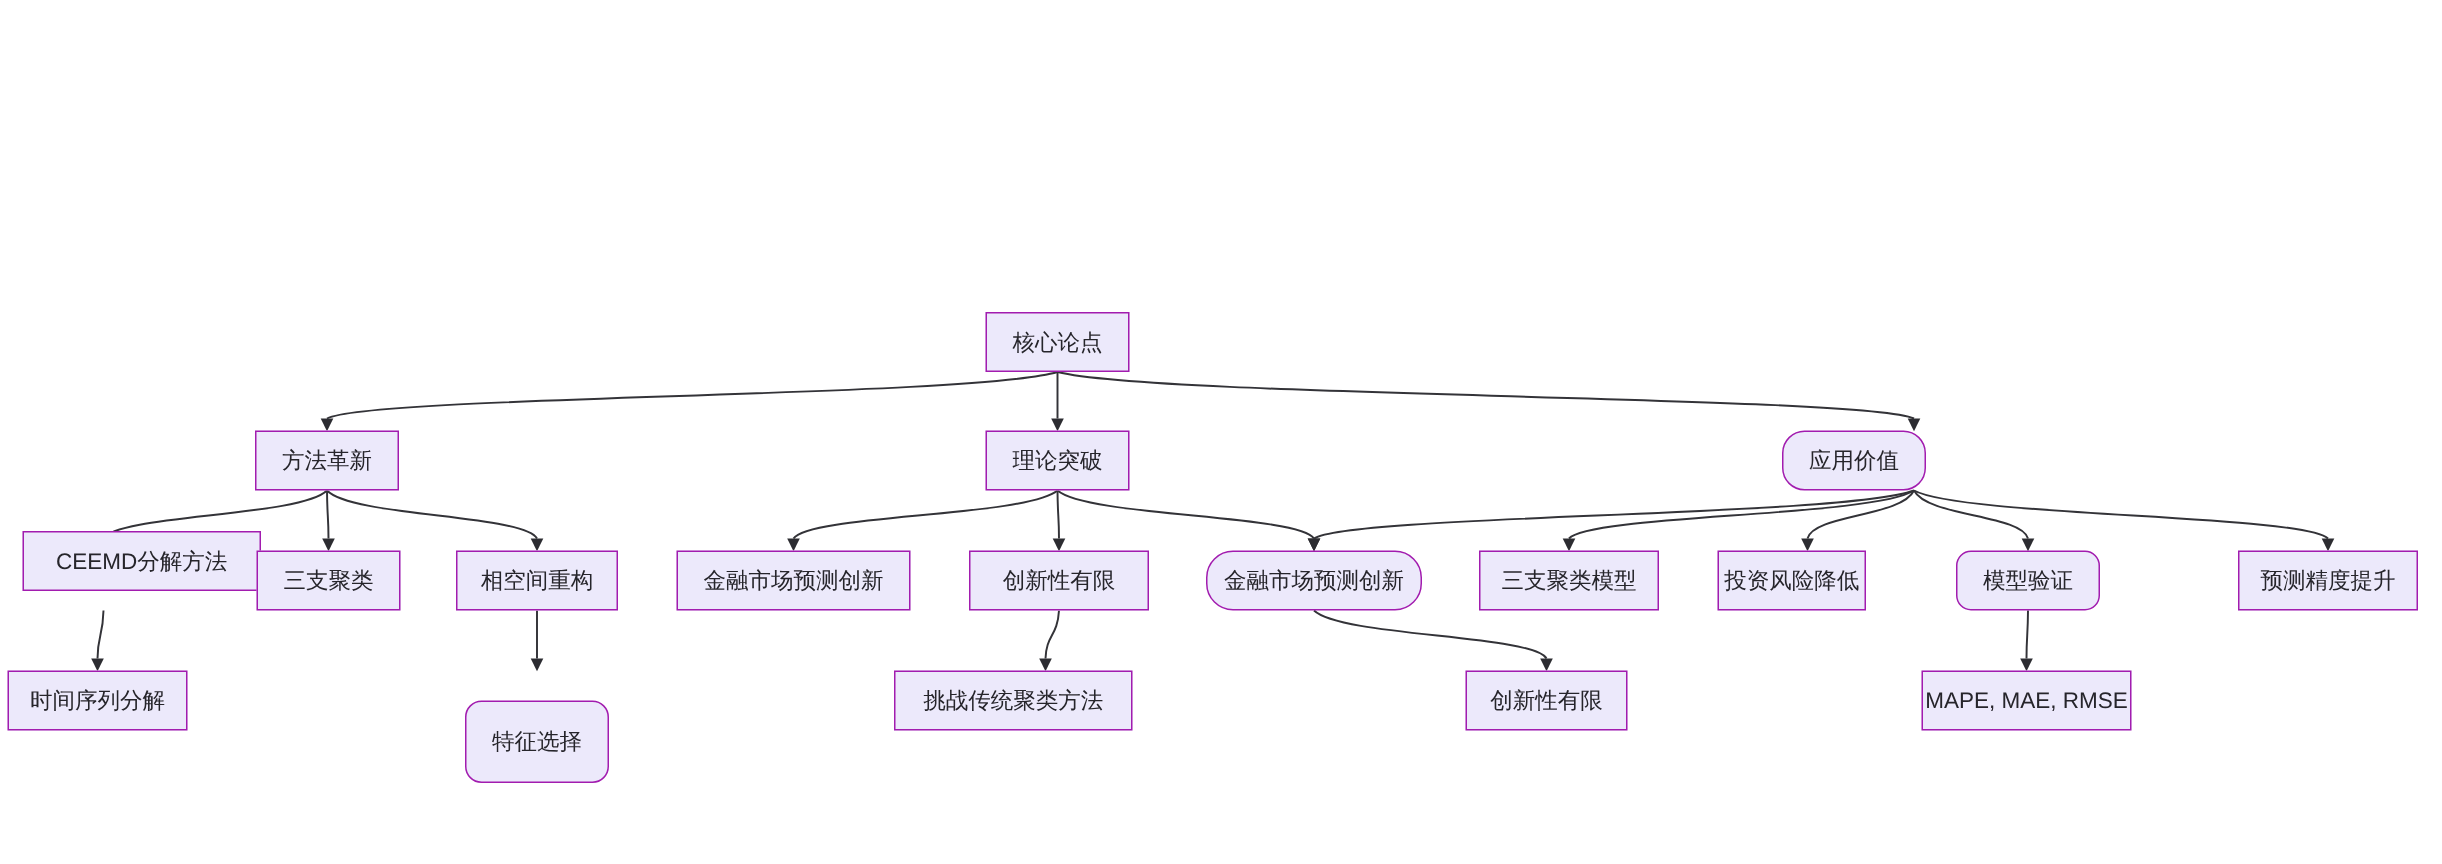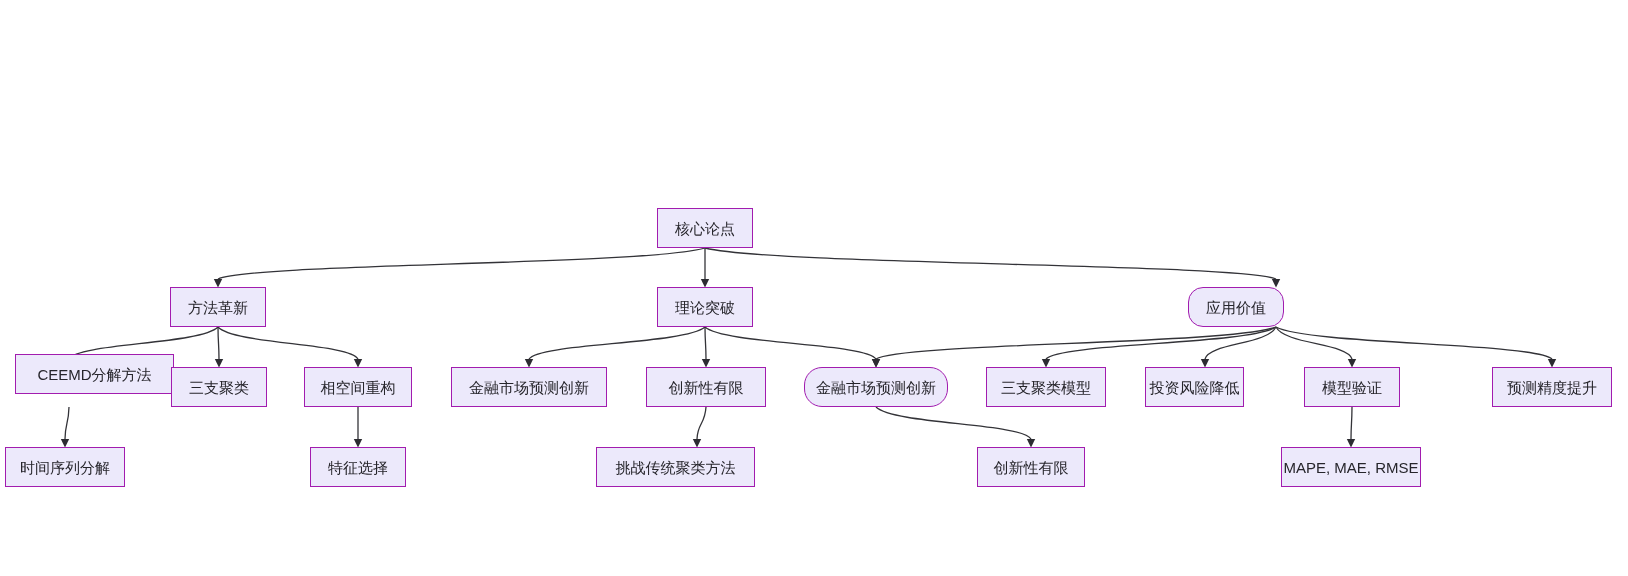--- a/index.html
+++ b/index.html
@@ -89,30 +89,30 @@
       </div>
       <div class="node" style="left: 804px; top: 367px; width: 144px; height: 40px; border-radius: 18px;">
         <span class="lbl">金融市场预测创新</span>
       </div>
       <div class="node" style="left: 986px; top: 367px; width: 120px; height: 40px;">
         <span class="lbl">三支聚类模型</span>
       </div>
       <div class="node" style="left: 1145px; top: 367px; width: 99px; height: 40px;">
         <span class="lbl">投资风险降低</span>
       </div>
-      <div class="node" style="left: 1304px; top: 367px; width: 96px; height: 40px;">
+      <div class="node" style="left: 1304px; top: 367px; width: 96px; height: 40px; border-radius: 10px;">
         <span class="lbl">模型验证</span>
       </div>
       <div class="node" style="left: 1492px; top: 367px; width: 120px; height: 40px;">
         <span class="lbl">预测精度提升</span>
       </div>
       <div class="node" style="left: 5px; top: 447px; width: 120px; height: 40px; text-align: right;">
         <span class="lbl">时间序列分解</span>
       </div>
-      <div class="node" style="left: 310px; top: 447px; width: 96px; height: 40px;">
+      <div class="node" style="left: 310px; top: 467px; width: 96px; height: 55px; border-radius: 11px;">
         <span class="lbl">特征选择</span>
       </div>
       <div class="node" style="left: 596px; top: 447px; width: 159px; height: 40px;">
         <span class="lbl">挑战传统聚类方法</span>
       </div>
       <div class="node" style="left: 977px; top: 447px; width: 108px; height: 40px; text-align: center;">
         <span class="lbl">创新性有限</span>
       </div>
       <div class="node" style="left: 1281px; top: 447px; width: 140px; height: 40px;">
         <span class="lbl">MAPE, MAE, RMSE</span>

